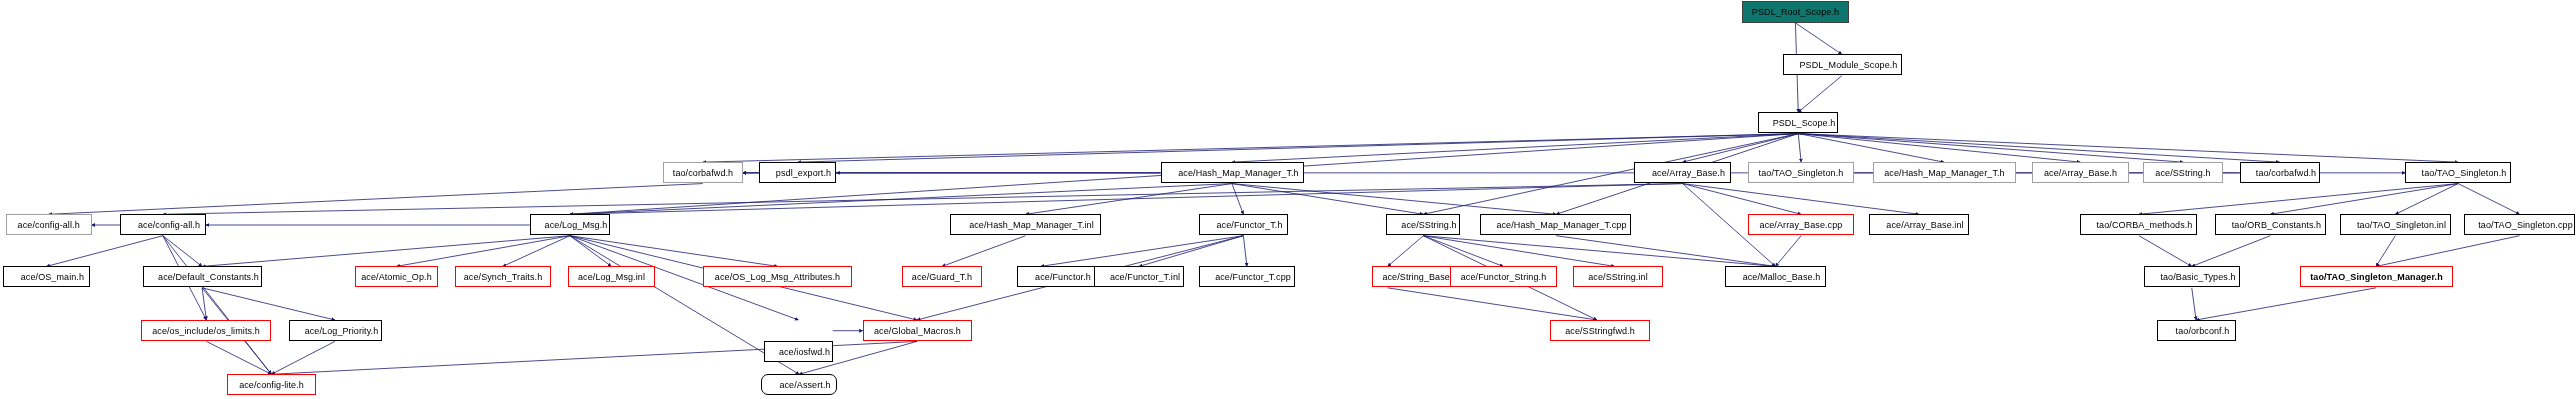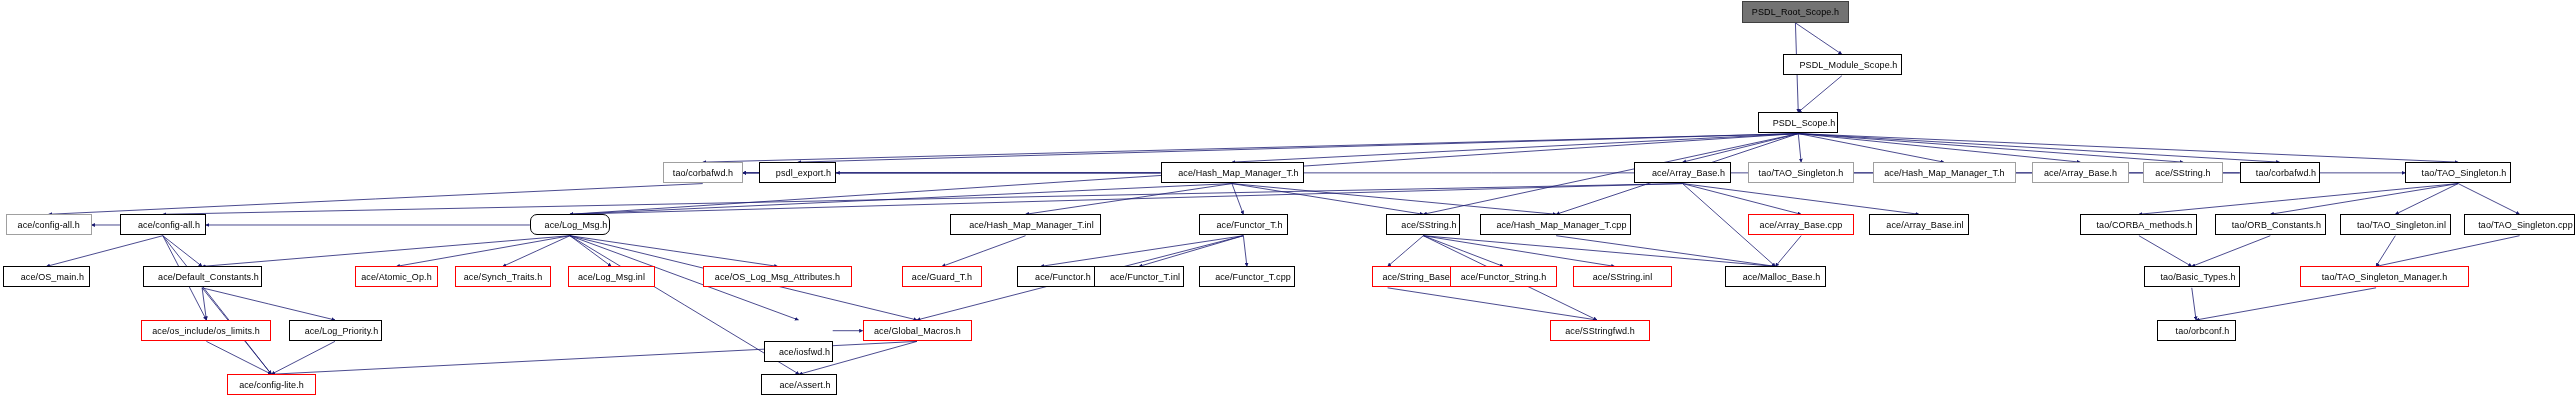--- a/index.html
+++ b/index.html
@@ -5,21 +5,21 @@
   html,body{margin:0;padding:0;background:#ffffff;}
   #graph{position:relative;width:2576px;height:400px;background:#fff;
          font-family:"Liberation Sans","DejaVu Sans",sans-serif;overflow:hidden;}
   .node{position:absolute;box-sizing:border-box;display:flex;align-items:center;
         justify-content:center;background:#ffffff;border:0.7px solid #000080;
         height:21.4px;white-space:nowrap;font-size:9px;color:#000000;
         letter-spacing:0.1px;}
   .node.black{border-color:#000000;padding-left:12px;}
   .node.red{border-color:#ff0000;}
   .node.grey{border-color:#a0a0a0;}
-  .node.root{background:#737373;border-color:#404040;}
+  .node.root{background:#0f766e;border-color:#404040;}
   .node span{pointer-events:none;}
   svg#edges{position:absolute;left:0;top:0;width:2576px;height:400px;}
 </style>
 </head>
 <body>
 
 <div id="graph">
   <svg id="edges" xmlns="http://www.w3.org/2000/svg" viewBox="0 0 3607 560" width="2576" height="400">
     <defs>
       <marker id="arrow" viewBox="0 0 10 10" refX="9" refY="5" markerWidth="5" markerHeight="5" orient="auto-start-reverse">
@@ -145,21 +145,21 @@
       </div>
       <div class="node black" style="left: 2405px; top: 162px; width: 106px;">
         <span>tao/TAO_Singleton.h</span>
       </div>
       <div class="node grey" style="left: 5.7px; top: 214px; width: 86px;">
         <span>ace/config-all.h</span>
       </div>
       <div class="node black" style="left: 120px; top: 214px; width: 86px;">
         <span>ace/config-all.h</span>
       </div>
-      <div class="node black" style="left: 530px; top: 214px; width: 80px; border-radius: 7px;">
+      <div class="node black" style="left: 530px; top: 214px; width: 80px;">
         <span>ace/Log_Msg.h</span>
       </div>
       <div class="node black" style="left: 950px; top: 214px; width: 151px;">
         <span>ace/Hash_Map_Manager_T.inl</span>
       </div>
       <div class="node black" style="left: 1199px; top: 214px; width: 89px;">
         <span>ace/Functor_T.h</span>
       </div>
       <div class="node black" style="left: 1386px; top: 214px; width: 74px;">
         <span>ace/SString.h</span>
@@ -214,30 +214,30 @@
       </div>
       <div class="node black" style="left: 1199px; top: 266px; width: 96px;">
         <span>ace/Functor_T.cpp</span>
       </div>
       <div class="node red" style="left: 1340px; top: 266px; width: 96px; margin-left: 32px;">
         <span>ace/String_Base.h</span>
       </div>
       <div class="node red" style="left: 1450px; top: 266px; width: 107px;">
         <span>ace/Functor_String.h</span>
       </div>
-      <div class="node red" style="left: 1573px; top: 266px; width: 99px; align-items: center;">
+      <div class="node red" style="left: 1573px; top: 266px; width: 90px; align-items: center;">
         <span>ace/SString.inl</span>
       </div>
       <div class="node black" style="left: 1725px; top: 266px; width: 101px;">
         <span>ace/Malloc_Base.h</span>
       </div>
       <div class="node black" style="left: 2144px; top: 266px; width: 96px;">
         <span>tao/Basic_Types.h</span>
       </div>
-      <div class="node red" style="left: 2300px; top: 266px; width: 169px;">
+      <div class="node red" style="left: 2300px; top: 266px; width: 153px; font-weight: bold;">
         <span>tao/TAO_Singleton_Manager.h</span>
       </div>
       <div class="node red" style="left: 141px; top: 320px; width: 130px;">
         <span>ace/os_include/os_limits.h</span>
       </div>
       <div class="node black" style="left: 289px; top: 320px; width: 93px;">
         <span>ace/Log_Priority.h</span>
       </div>
       <div class="node black" style="left: 764px; top: 314px; width: 69px; margin-top: 27px;">
         <span>ace/iosfwd.h</span>
@@ -247,18 +247,18 @@
       </div>
       <div class="node red" style="left: 1550px; top: 320px; width: 100px;">
         <span>ace/SStringfwd.h</span>
       </div>
       <div class="node black" style="left: 2157px; top: 320px; width: 79px;">
         <span>tao/orbconf.h</span>
       </div>
       <div class="node red" style="left: 227px; top: 374px; width: 89px;">
         <span>ace/config-lite.h</span>
       </div>
-      <div class="node black" style="left: 761px; top: 374px; width: 76px;">
+      <div class="node black" style="left: 761px; top: 374px; width: 76px; border-radius: 7px;">
         <span>ace/Assert.h</span>
       </div>
     </div>
 </div>
 
 
 </body></html>

